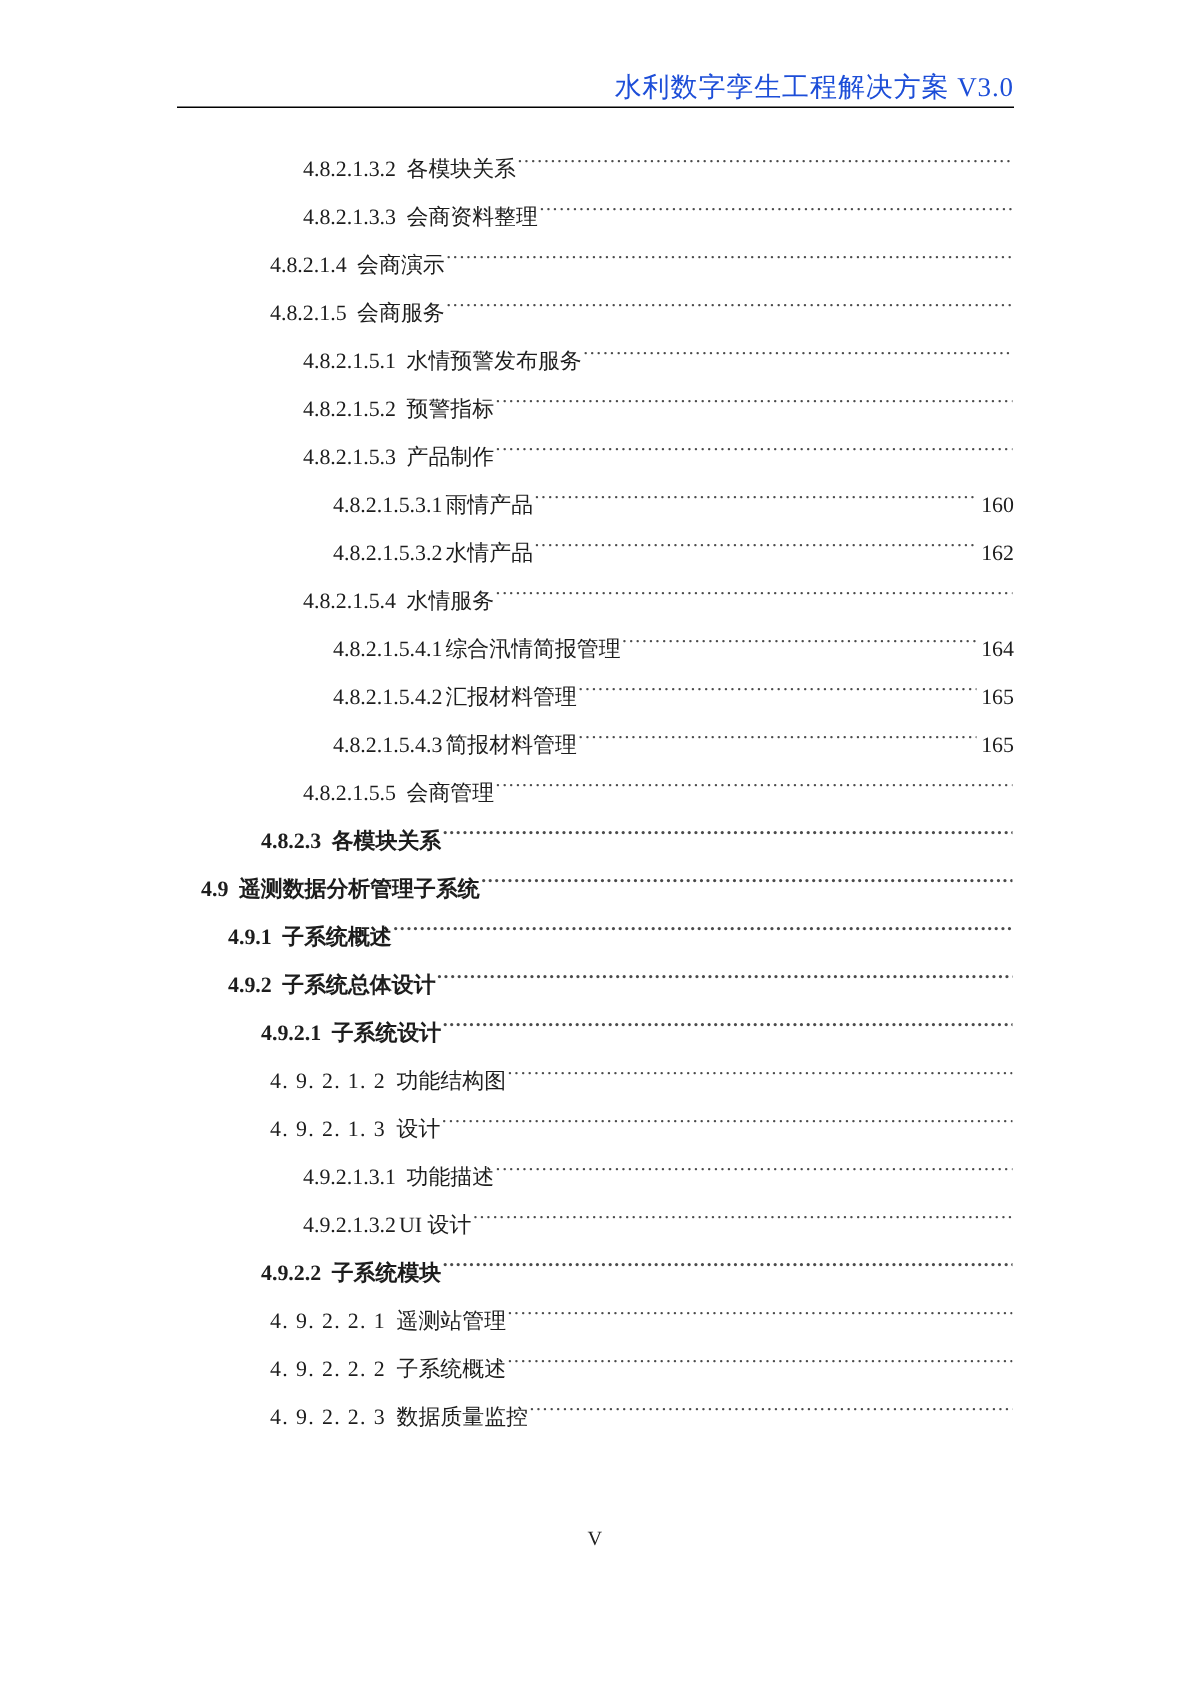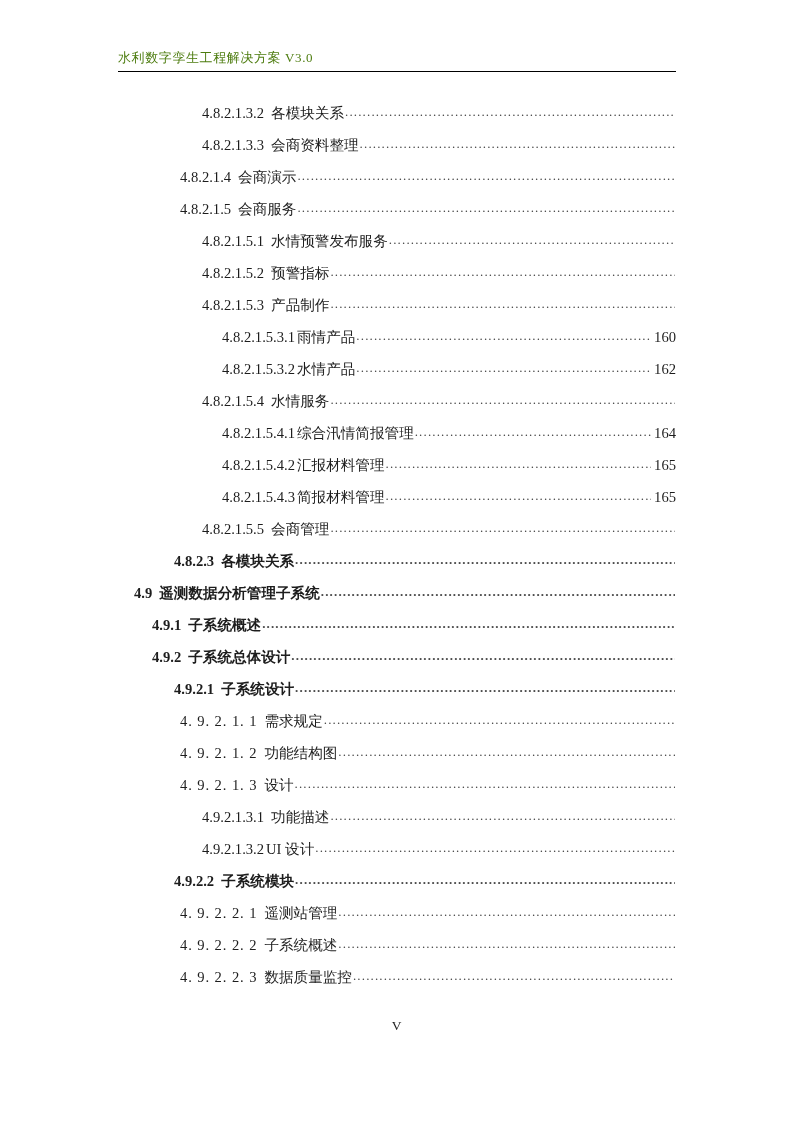--- a/index.html
+++ b/index.html
@@ -23,45 +23,45 @@
   }
 
   
   .header {
     position: absolute;
     left: 118px;
     top: 48px;
     width: 558px;
   }
   .header-text {
-    text-align: left;
+    text-align: right;
     font-family: "Liberation Serif", "DejaVu Serif", serif;
-    font-size: 13px;
+    font-size: 18px;
     letter-spacing: 0.6px;
-    color: #4d7c0f;
+    color: #1d4ed8;
     white-space: nowrap;
     line-height: 20px;
   }
   .header-rule {
     margin-top: 3px;
     border-top: 1.6px solid #000000;
     width: 558px;
   }
 
   
   .toc {
     position: absolute;
     left: 118px;
     top: 97px;
     width: 558px;
   }
 
   .toc-entry {
     display: flex;
-    align-items: flex-end;
+    align-items: center;
     height: 32px;
     font-size: 14.6px;
     line-height: 32px;
     white-space: nowrap;
     color: #1d1d1d;
   }
 
   .toc-entry .num {
     flex: 0 0 auto;
   }
@@ -232,25 +232,20 @@
         <span class="num">4.9.2</span>
         <span class="title">子系统总体设计</span>
         <span class="leader"></span>
       </div>
       <div class="toc-entry lv2 bold">
         <span class="num">4.9.2.1</span>
         <span class="title">子系统设计</span>
         <span class="leader"></span>
       </div>
       <div class="toc-entry lv3 spaced">
-        <span class="num">4. 9. 2. 1. 1</span>
-        <span class="title">需求规定</span>
-        <span class="leader"></span>
-      </div>
-      <div class="toc-entry lv3 spaced">
         <span class="num">4. 9. 2. 1. 2</span>
         <span class="title">功能结构图</span>
         <span class="leader"></span>
       </div>
       <div class="toc-entry lv3 spaced">
         <span class="num">4. 9. 2. 1. 3</span>
         <span class="title">设计</span>
         <span class="leader"></span>
       </div>
       <div class="toc-entry lv4">

